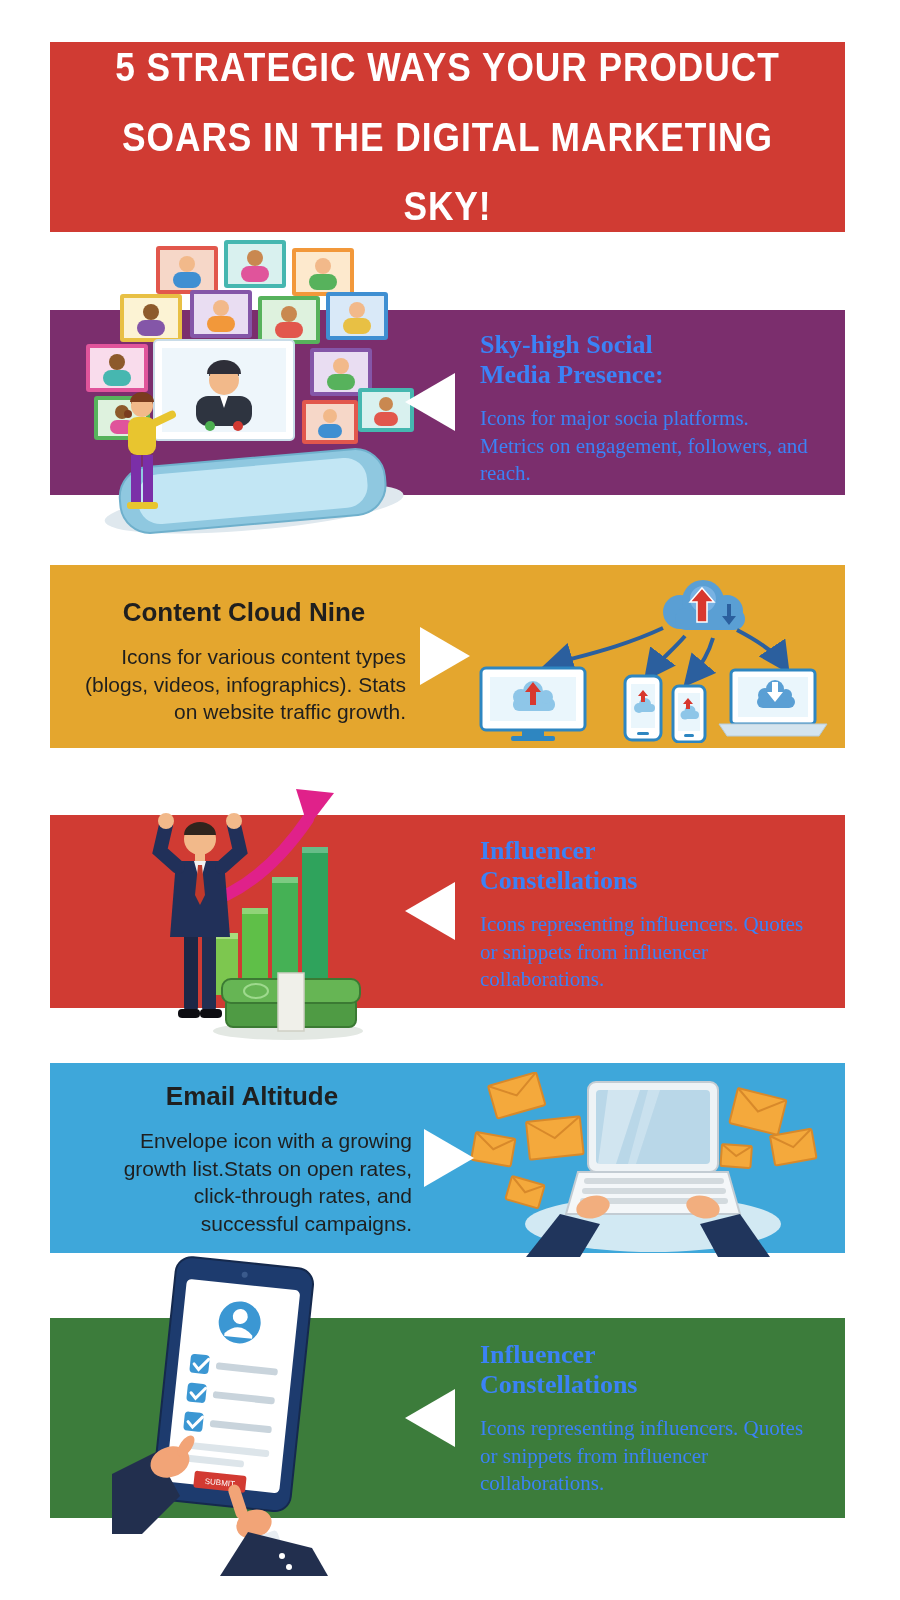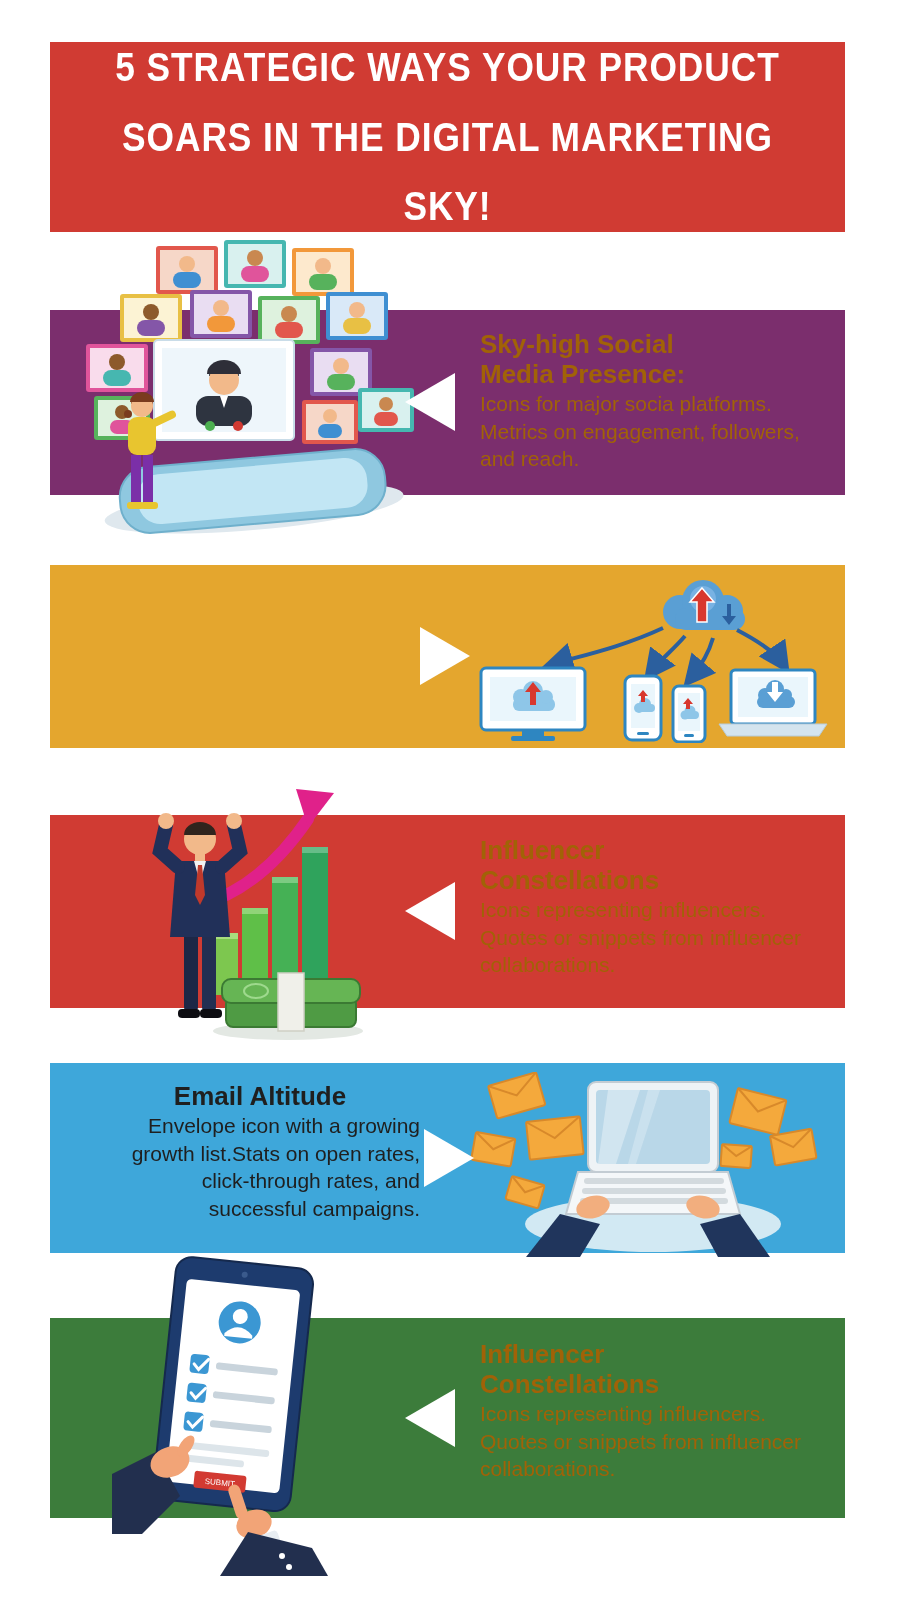--- a/index.html
+++ b/index.html
@@ -16,29 +16,29 @@
   .band-s5 { top:1318px; height:200px; background:#3c7c3b; }
 
   .header-title { color:#ffffff; font-weight:bold; font-size:38px; letter-spacing:1px;
                   text-transform:uppercase; text-align:center; line-height:1.7;
                   transform:scaleX(.93) scaleY(1.08); width:100%; }
 
   .text-block { position:absolute; z-index:5; }
   .tb1 { left:480px; top:330px; width:330px; }
   .tb2 { left:82px;  top:598px; width:324px; }
   .tb3 { left:480px; top:836px; width:330px; }
-  .tb4 { left:100px;  top:1082px; width:320px; }
+  .tb4 { left:92px;  top:1082px; width:320px; }
   .tb5 { left:480px; top:1340px; width:330px; }
 
   .sec-title { font-weight:bold; font-size:26px; line-height:1.15; }
   .sec-title.narrow { width:240px; }
   .sec-title.center { text-align:center; }
-  .sec-body { font-size:21px; line-height:1.32; margin-top:0; }
+  .sec-body { font-size:21px; line-height:1.32; margin-top:15px; }
   .sec-body.right { text-align:right; }
-  .light { color:#a16207; }
+  .light { color:#3b82f6;font-family:Liberation Serif, serif; }
   .dark { color:#1f1f1f; }
 
   .tri { position:absolute; width:0; height:0; z-index:6;
          border-top:29px solid transparent; border-bottom:29px solid transparent; }
   .tri-left  { border-right:50px solid #ffffff; }
   .tri-right { border-left:50px solid #ffffff; }
   .t1 { left:405px; top:373px; }
   .t2 { left:420px; top:627px; }
   .t3 { left:405px; top:882px; }
   .t4 { left:424px; top:1129px; }
@@ -67,20 +67,24 @@
   <section class="band band-s2"></section>
   <section class="band band-s3"></section>
   <section class="band band-s4"></section>
   <section class="band band-s5"></section>
 
   <div class="text-block tb1">
     <h2 class="sec-title narrow light">Sky-high Social Media Presence:</h2>
     <p class="sec-body light">Icons for major socia platforms. Metrics on engagement, followers, and reach.</p>
   </div>
 
+  <div class="text-block tb2">
+    <h2 class="sec-title center dark">Content Cloud Nine</h2>
+    <p class="sec-body right dark">Icons for various content types (blogs, videos, infographics). Stats on website traffic growth.</p>
+  </div>
 
   <div class="text-block tb3">
     <h2 class="sec-title narrow light">Influencer Constellations</h2>
     <p class="sec-body light">Icons representing influencers. Quotes or snippets from influencer collaborations.</p>
   </div>
 
   <div class="text-block tb4">
     <h2 class="sec-title center dark">Email Altitude</h2>
     <p class="sec-body right dark">Envelope icon with a growing growth list.Stats on open rates, click-through rates, and successful campaigns.</p>
   </div>

